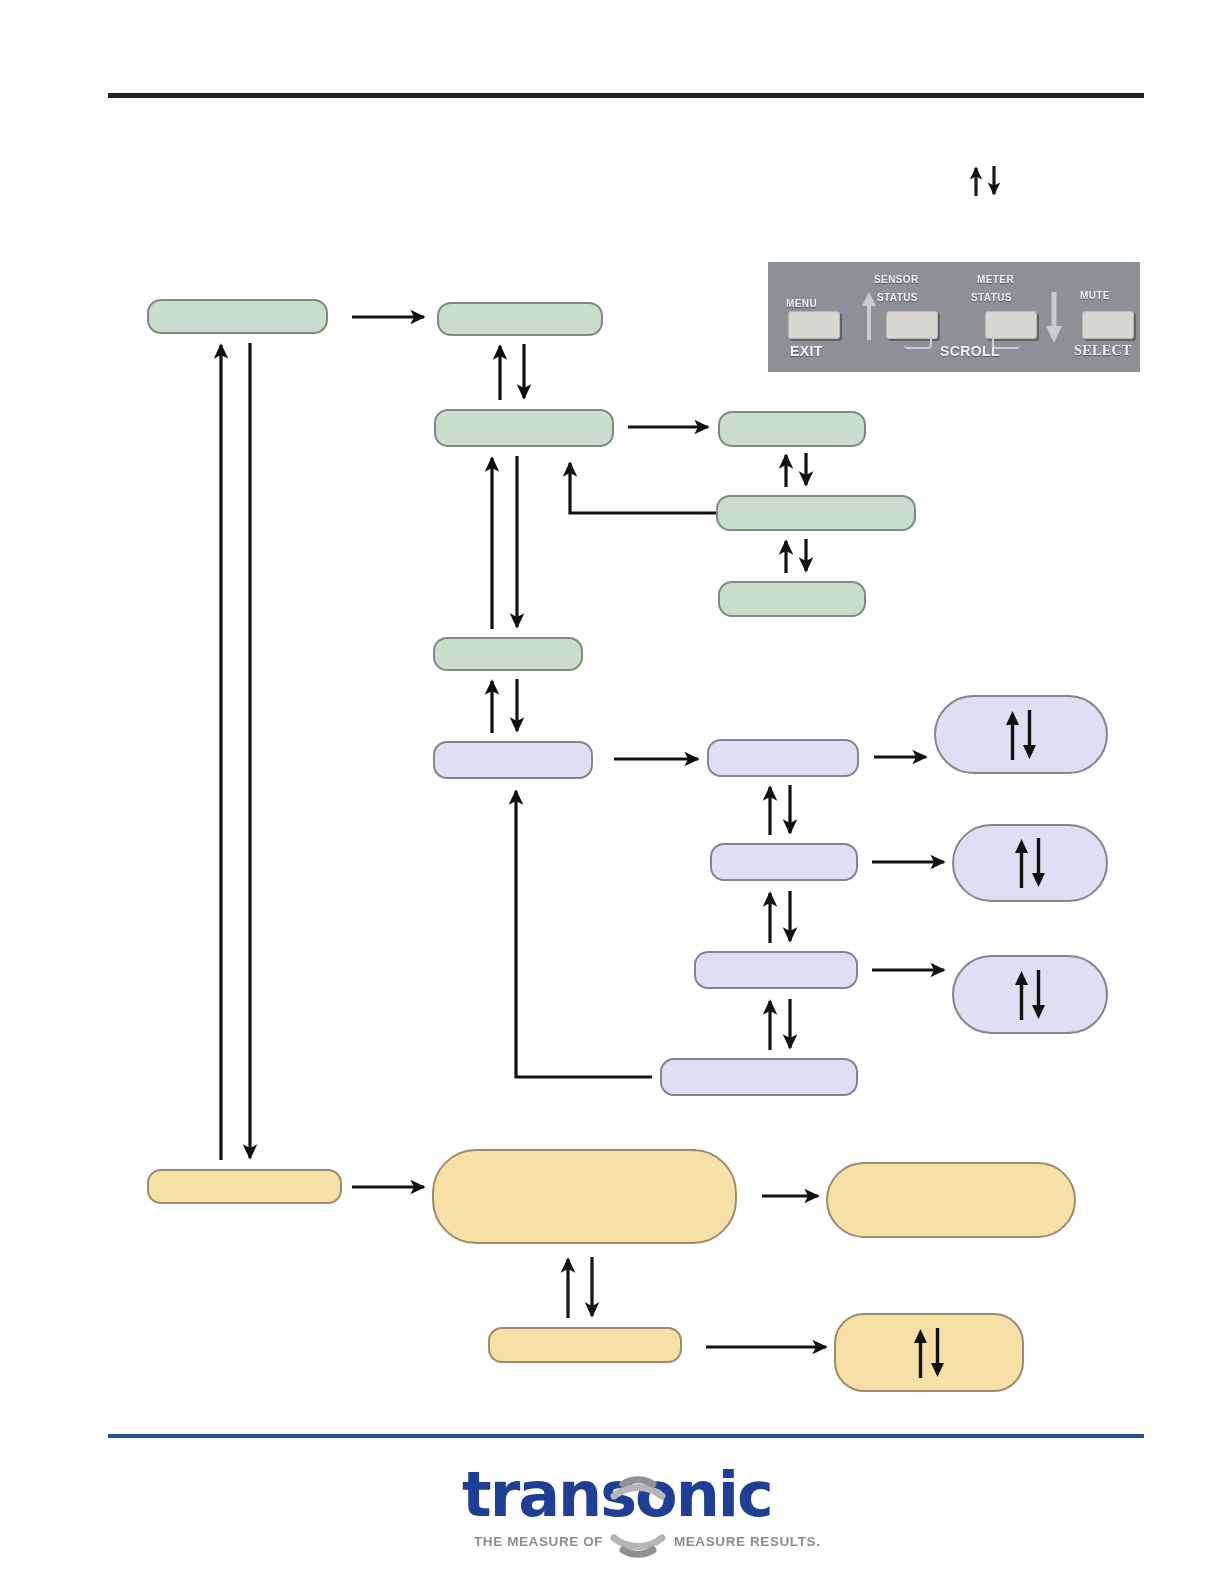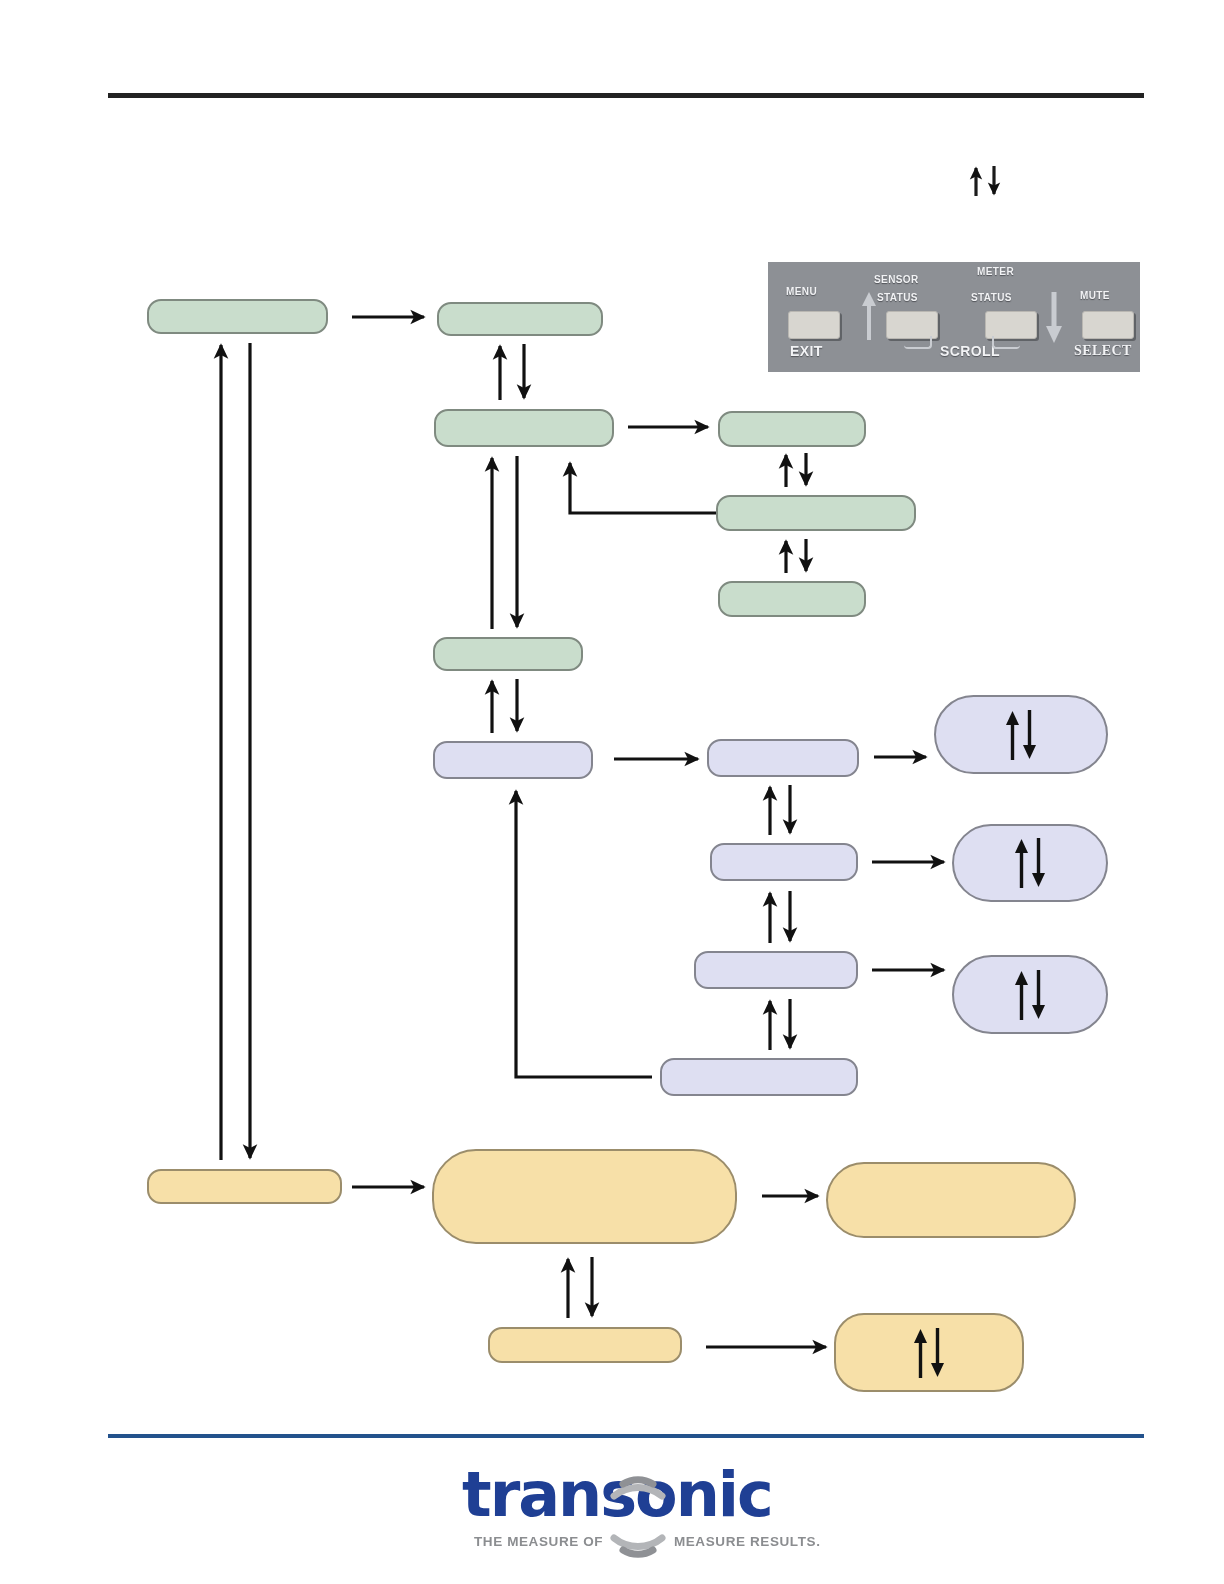--- a/index.html
+++ b/index.html
@@ -327,27 +327,27 @@
       </div>
     </div>
 
   <div class="panel">
 
     <div class="pbtn" style="left:20px;  top:49px; width:50px; height:26px;"></div>
     <div class="pbtn" style="left:118px; top:49px; width:50px; height:26px;"></div>
     <div class="pbtn" style="left:217px; top:49px; width:50px; height:26px;"></div>
     <div class="pbtn" style="left:314px; top:49px; width:50px; height:26px;"></div>
 
-    <div class="plabel" style="left:18px;  top:24px;">MENU</div>
+    <div class="plabel" style="left:18px;  top:36px;">MENU</div>
     <div class="plabel small" style="left:22px;  top:81px;">EXIT</div>
 
     <div class="plabel" style="left:106px; top:12px;">SENSOR</div>
     <div class="plabel" style="left:109px; top:30px;">STATUS</div>
 
-    <div class="plabel" style="left:209px; top:4px;">METER</div>
+    <div class="plabel" style="left:209px; top:12px;">METER</div>
     <div class="plabel" style="left:203px; top:30px;">STATUS</div>
 
     <div class="plabel" style="left:312px; top:28px;text-align:center;">MUTE</div>
     <div class="plabel small" style="left:306px; top:81px;font-family:Liberation Serif, serif;">SELECT</div>
 
     <div class="plabel small" style="left:172px; top:81px;">SCROLL</div>
 
     <div class="bracket" style="left:136px; top:74px; width:26px; border-left:none;"></div>
     <div class="bracket" style="left:224px; top:74px; width:26px; border-right:none;"></div>
 

